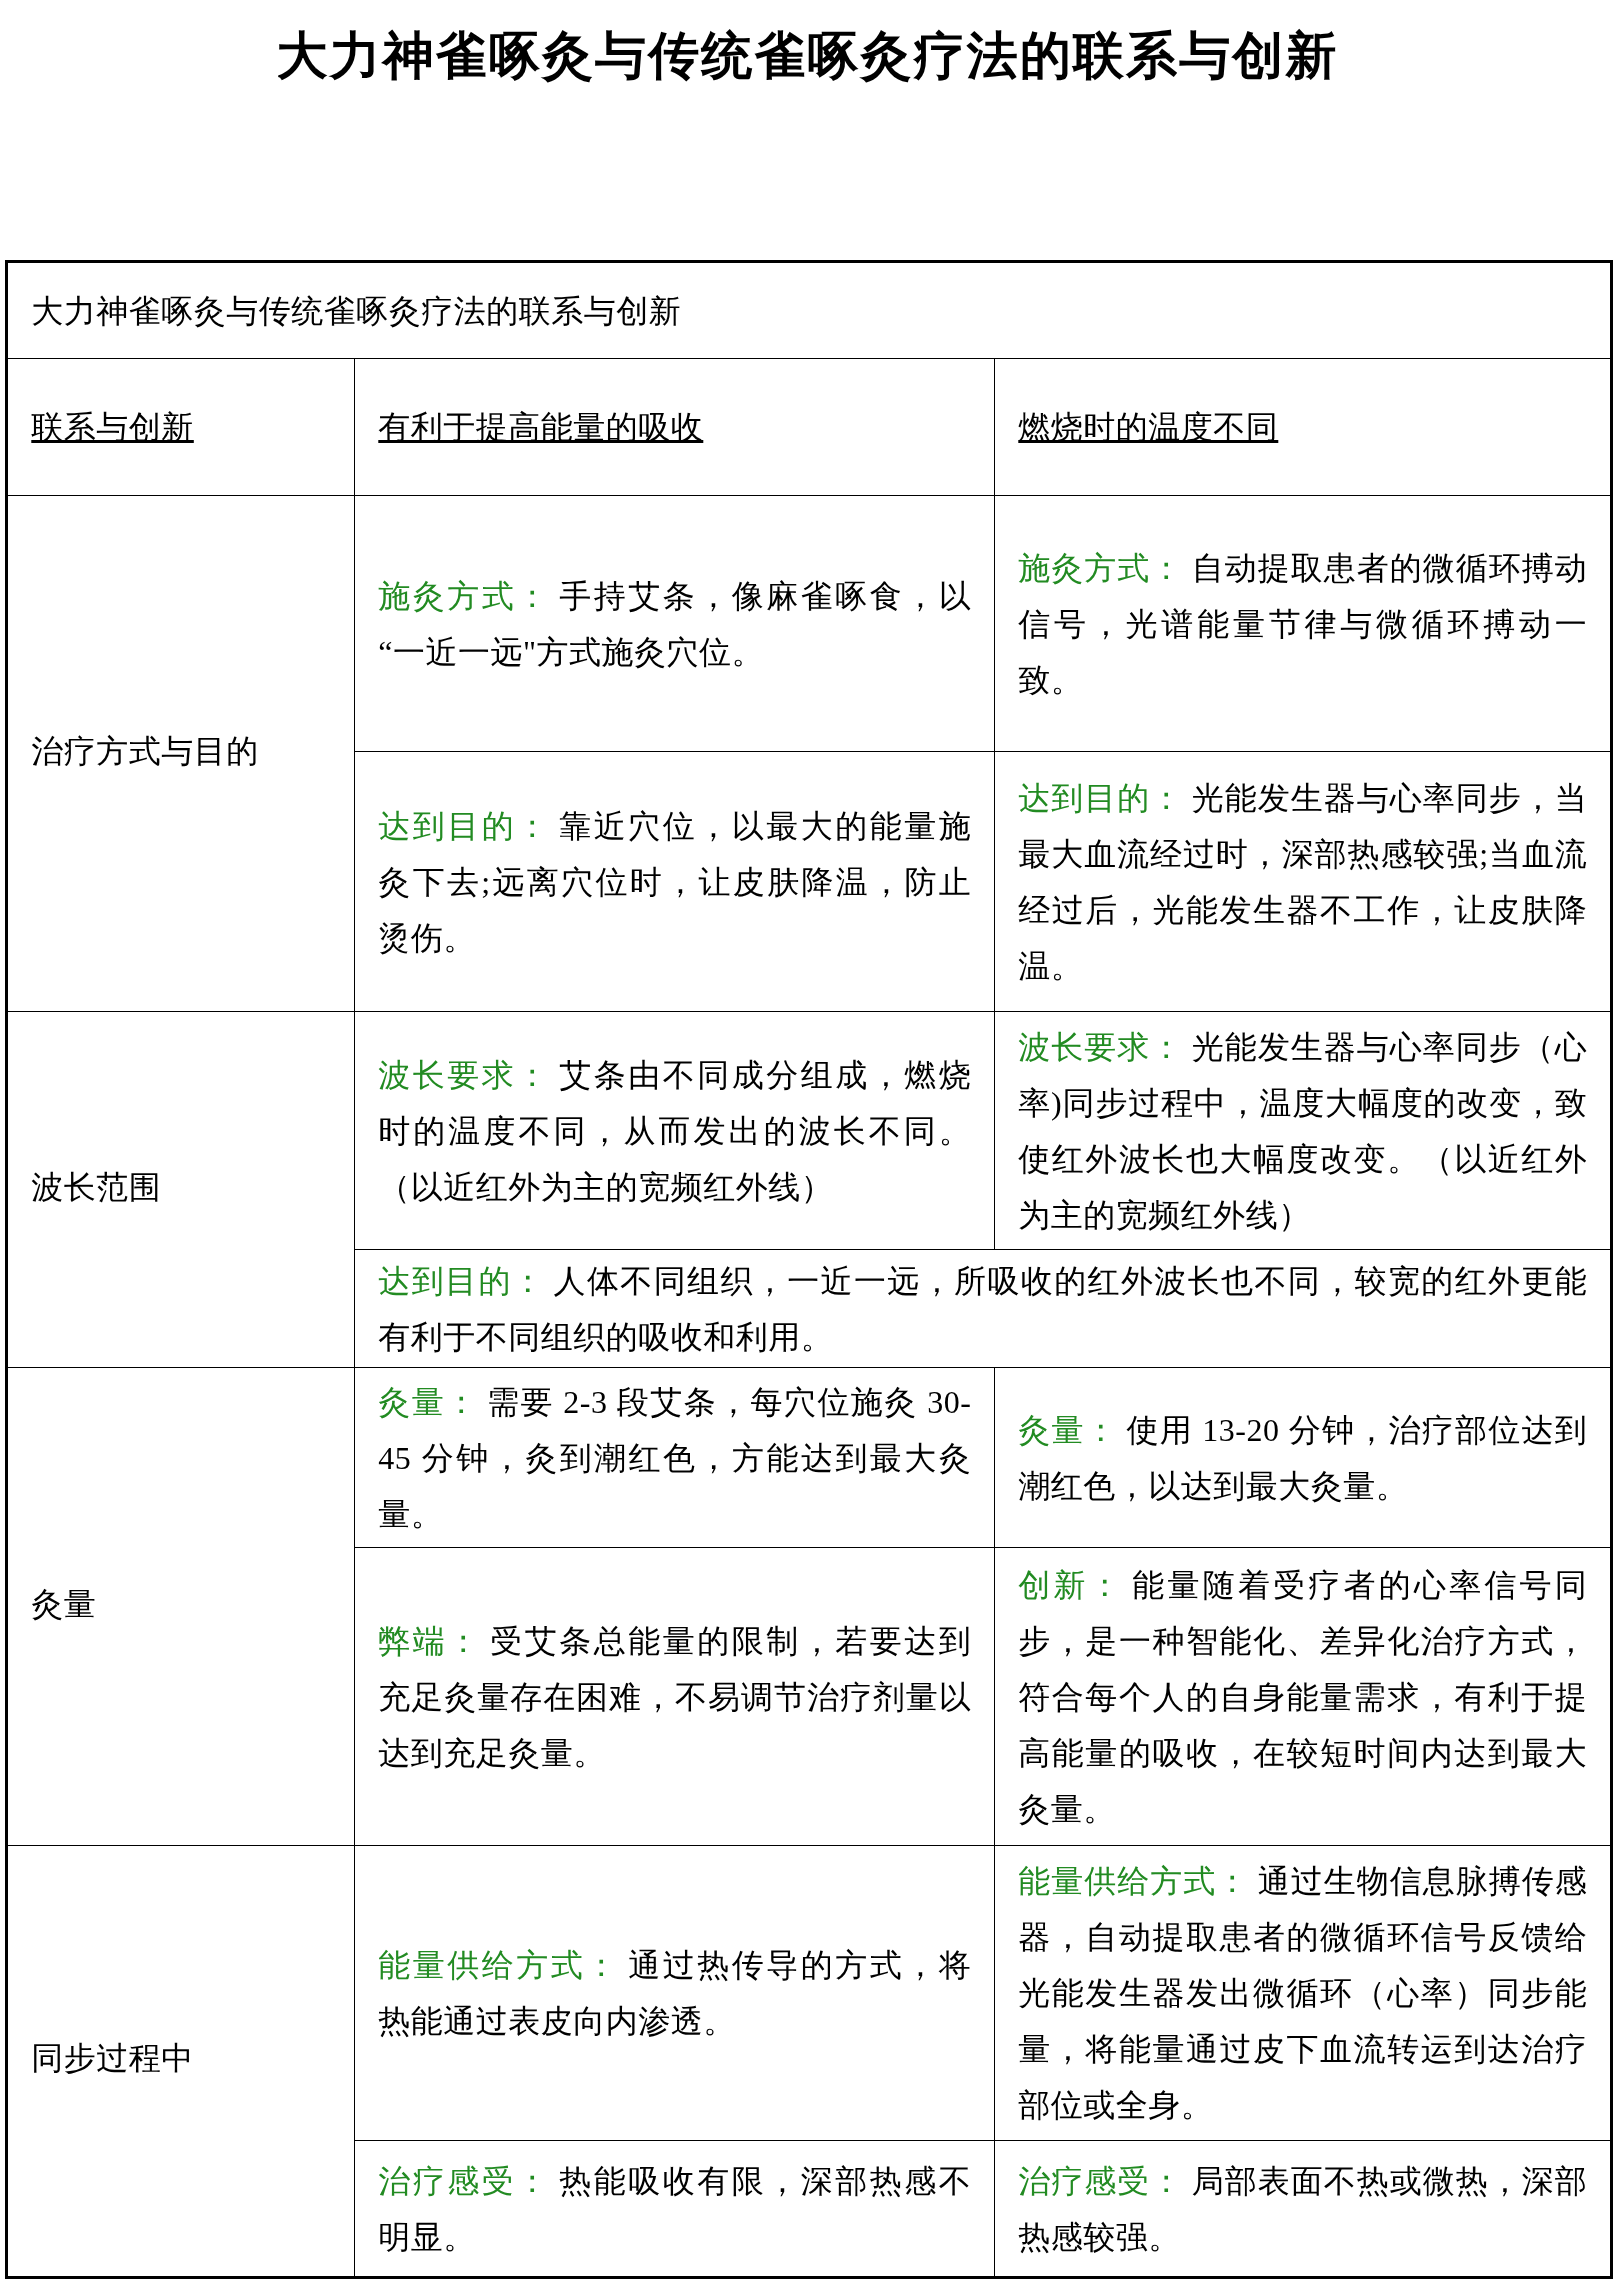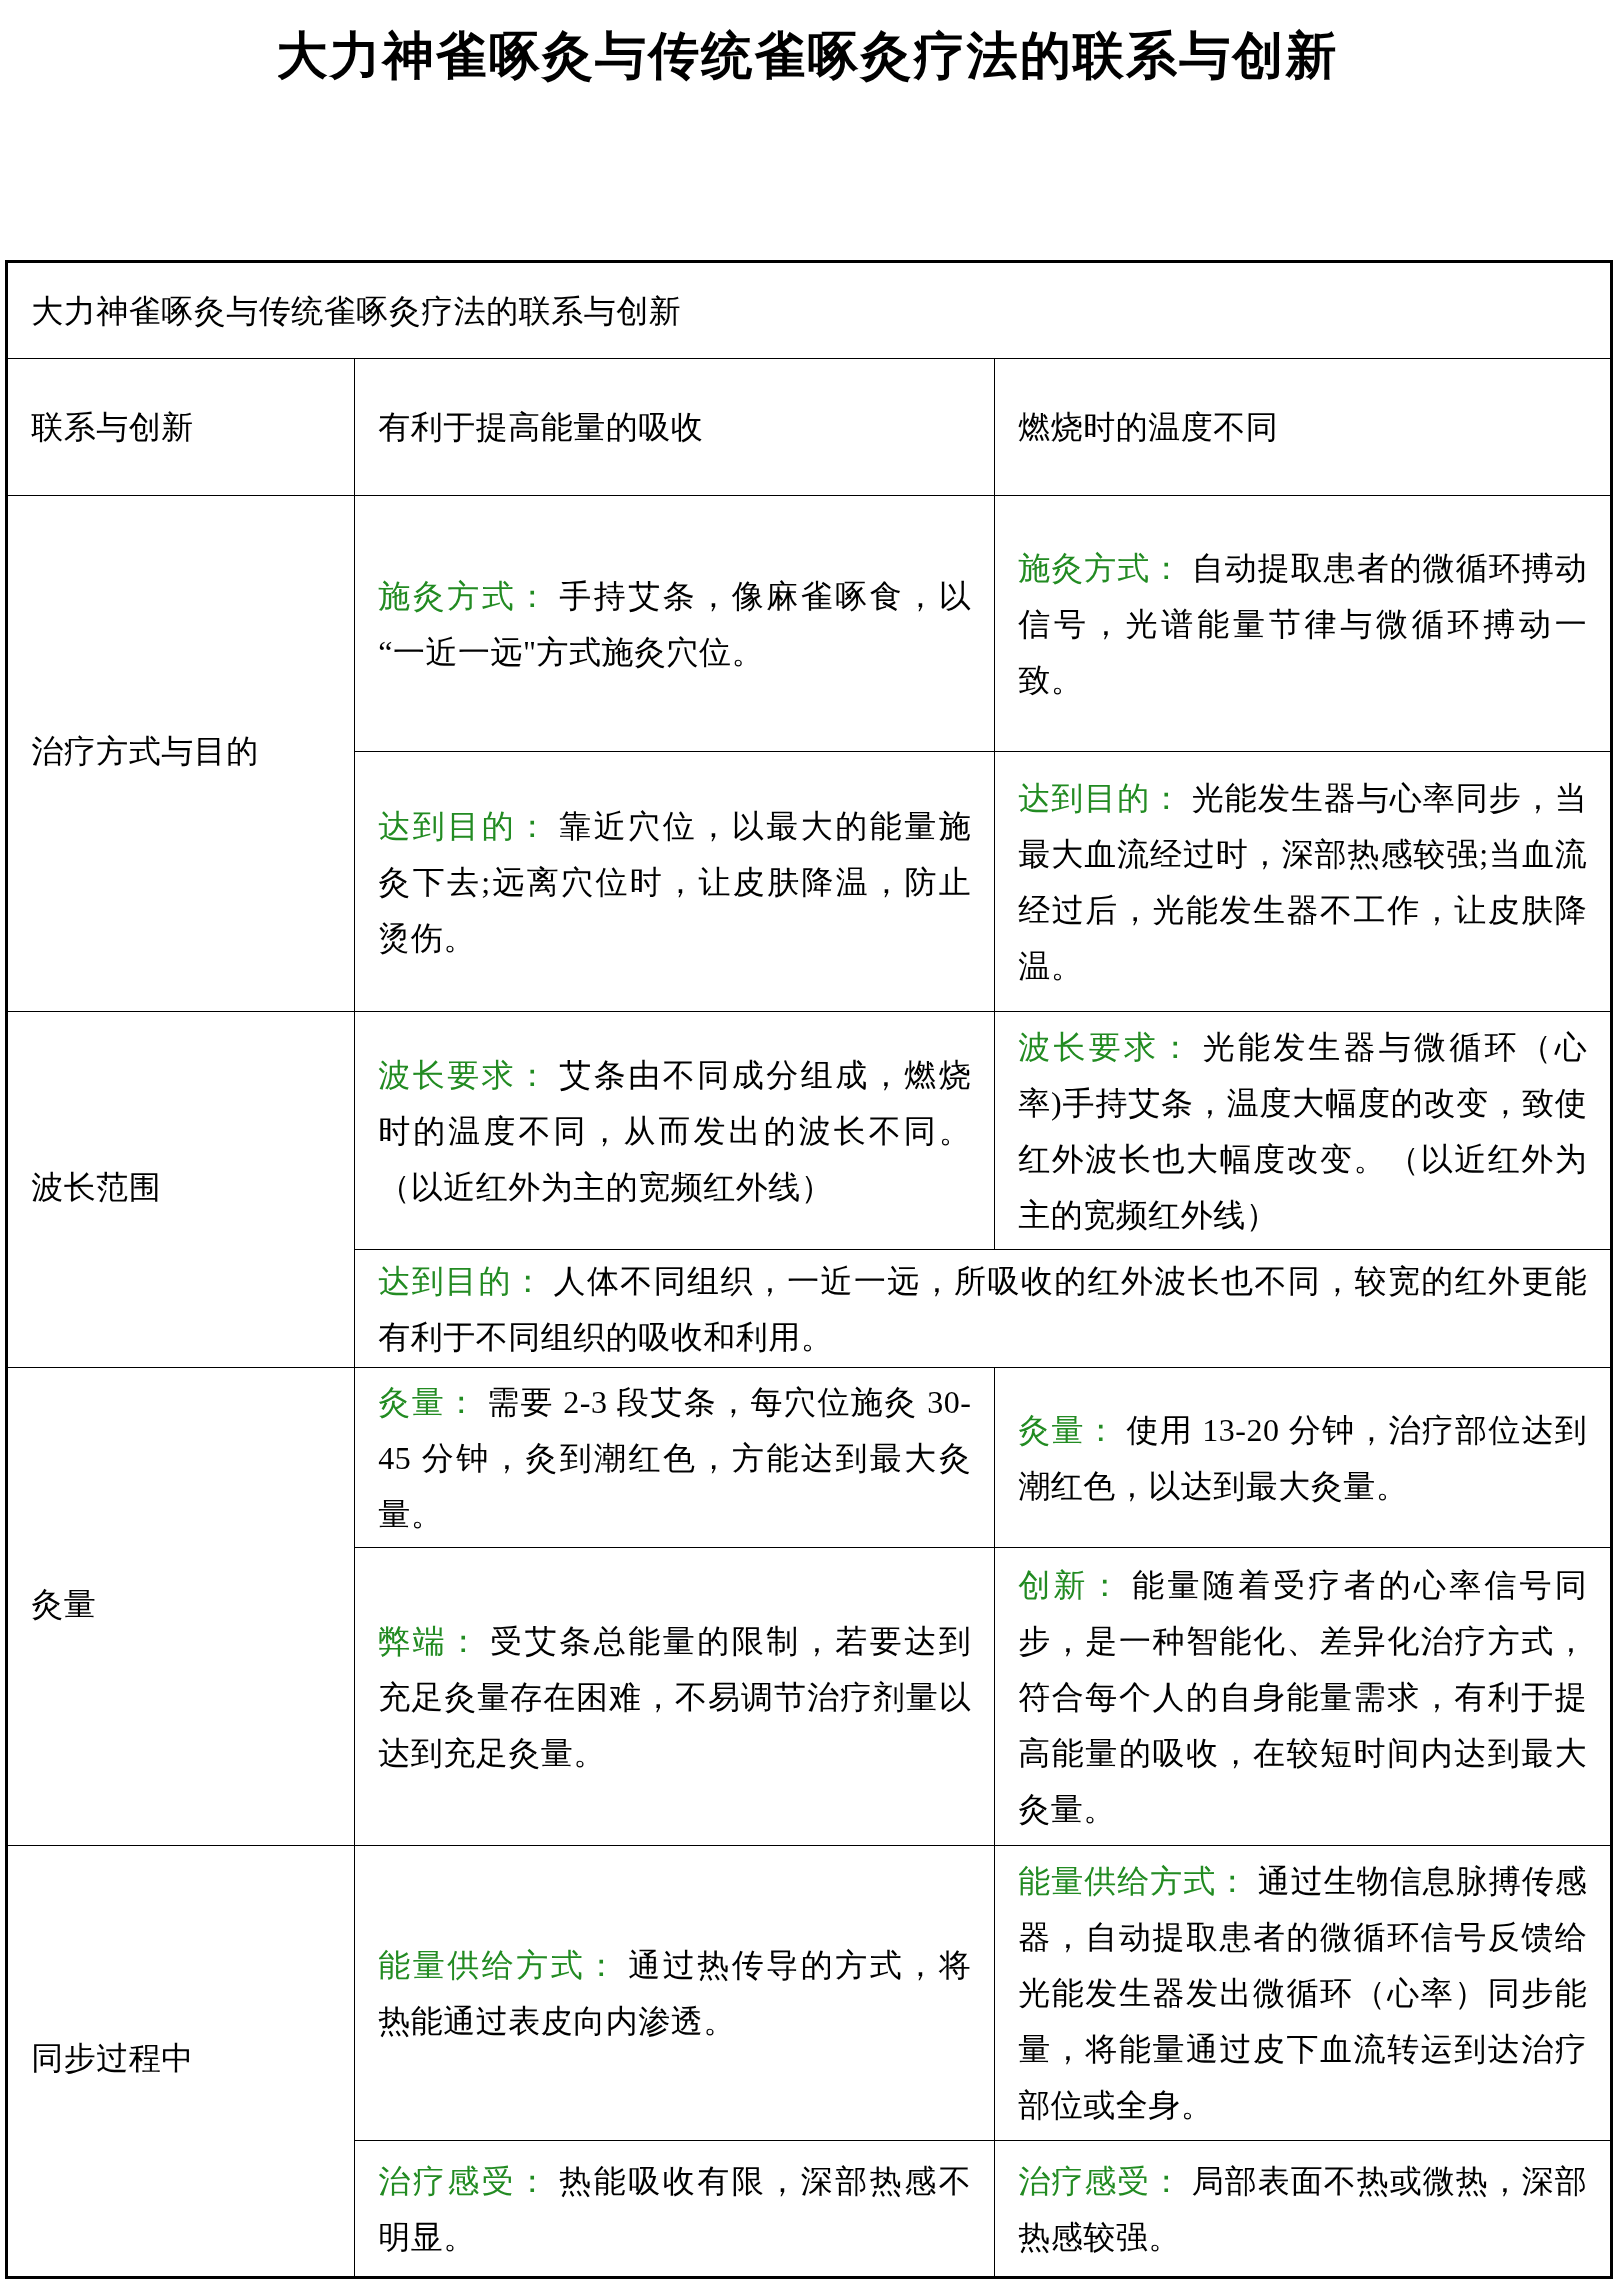--- a/index.html
+++ b/index.html
@@ -44,20 +44,21 @@
     font-size: 46px;
     letter-spacing: 4.2px;
     padding: 0;
   }
   td.colhead {
     border-bottom: 1.6px solid #000;
     text-align: center;
     font-size: 35px;
     letter-spacing: 1.1px;
     padding: 0;
+    text-decoration: underline;
   }
   td.label {
     text-align: center;
     padding: 0 6.3px;
     font-size: 33px;
     letter-spacing: 1.1px;
     font-family: Liberation Mono, monospace;
   }
   td.sub    { border-bottom: 2.1px solid #000; }
   td.rowend { border-bottom: 3.7px solid #000; }
@@ -106,21 +107,21 @@
       <span class="term">达到目的：</span><span>光能发生器与心率同步，当最大血流经过时，深部热感较强;当血流经过后，光能发生器不工作，让皮肤降温。</span>
     </td>
   </tr>
 
   <tr style="height:238px">
     <td class="label rowend" rowspan="2">波长范围</td>
     <td class="sub">
       <span class="term">波长要求：</span><span>艾条由不同成分组成，燃烧时的温度不同，从而发出的波长不同。（以近红外为主的宽频红外线）</span>
     </td>
     <td class="sub">
-      <span class="term">波长要求：</span><span>光能发生器与微循环（心率)手持艾条，温度大幅度的改变，致使红外波长也大幅度改变。（以近红外为主的宽频红外线）</span>
+      <span class="term">波长要求：</span><span>光能发生器与心率同步（心率)同步过程中，温度大幅度的改变，致使红外波长也大幅度改变。（以近红外为主的宽频红外线）</span>
     </td>
   </tr>
   <tr style="height:118px">
     <td class="rowend" colspan="2">
       <span class="term">达到目的：</span><span>人体不同组织，一近一远，所吸收的红外波长也不同，较宽的红外更能有利于不同组织的吸收和利用。</span>
     </td>
   </tr>
 
   <tr style="height:180px">
     <td class="label rowend" rowspan="2">灸量</td>

